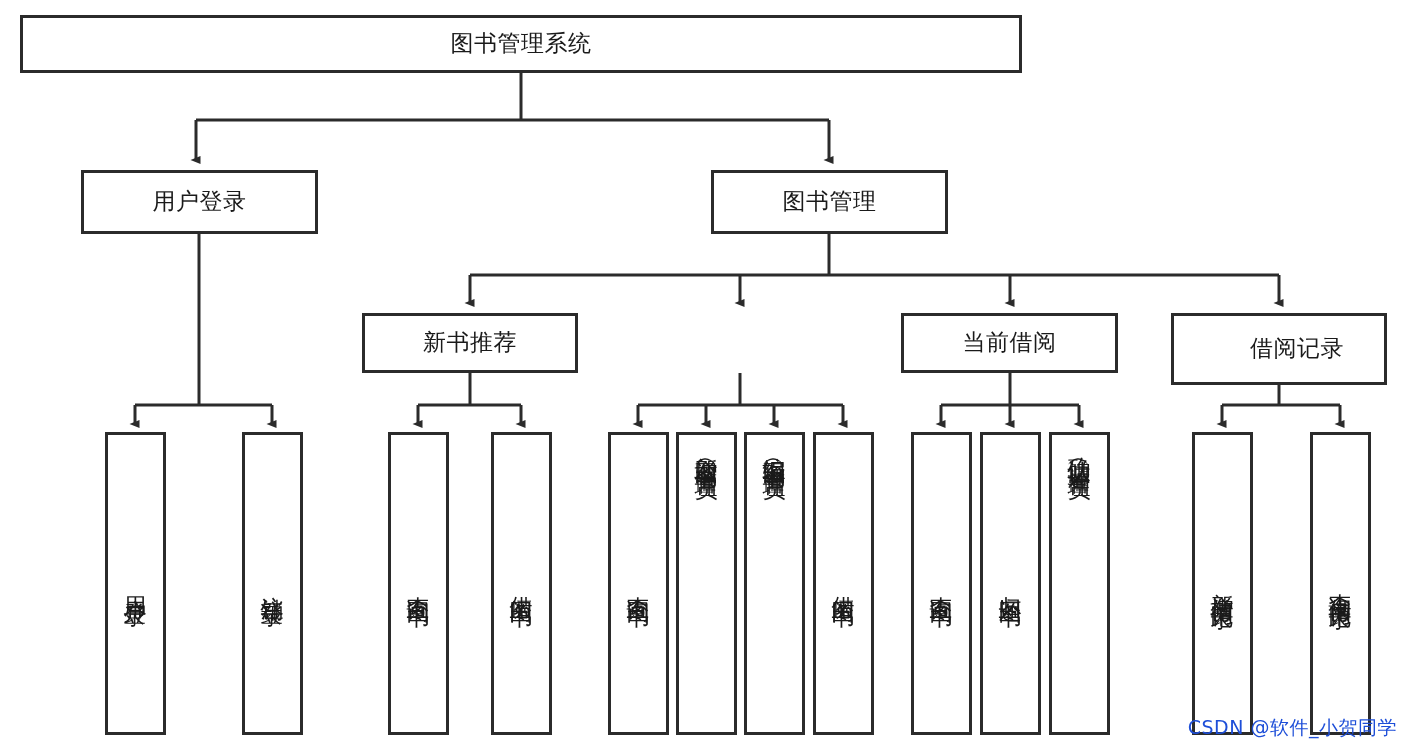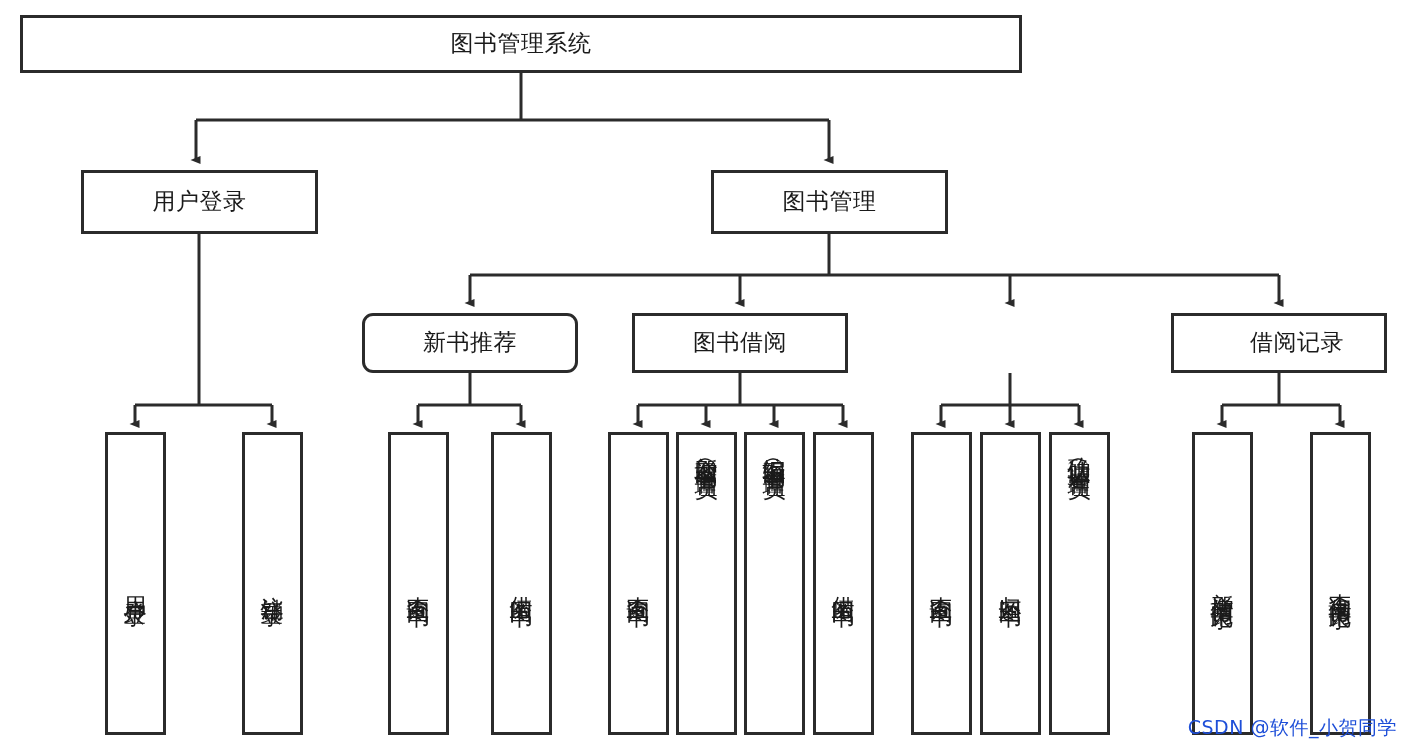--- a/index.html
+++ b/index.html
@@ -135,30 +135,30 @@
   </div>
 
   <div class="node horiz" style="left:81px; top:170px; width:237px; height:64px;">
     <span class="label">用户登录</span>
   </div>
 
   <div class="node horiz" style="left:711px; top:170px; width:237px; height:64px;">
     <span class="label">图书管理</span>
   </div>
 
-  <div class="node horiz" style="left:362px; top:313px; width:216px; height:60px;border-radius:11px;">
+  <div class="node horiz" style="left:362px; top:313px; width:216px; height:60px;">
     <span class="label">新书推荐</span>
   </div>
 
-  <div class="node horiz" style="left:632px; top:313px; width:216px; height:60px;">
-    <span class="label">图书借阅</span>
-  </div>
-
-
-  <div class="node horiz" style="left:1171px; top:313px; width:216px; height:60px;padding-left:36px;">
+
+  <div class="node horiz" style="left:901px; top:313px; width:217px; height:60px;">
+    <span class="label">当前借阅</span>
+  </div>
+
+  <div class="node horiz" style="left:1171px; top:313px; width:216px; height:72px;padding-left:36px;">
     <span class="label">借阅记录</span>
   </div>
 
   <div class="node vert mid" style="left:105px; top:432px; width:61px; height:303px;">
     <span class="label">用户登录</span>
   </div>
 
   <div class="node vert mid" style="left:242px; top:432px; width:61px; height:303px;">
     <span class="label">注销登录</span>
   </div>

